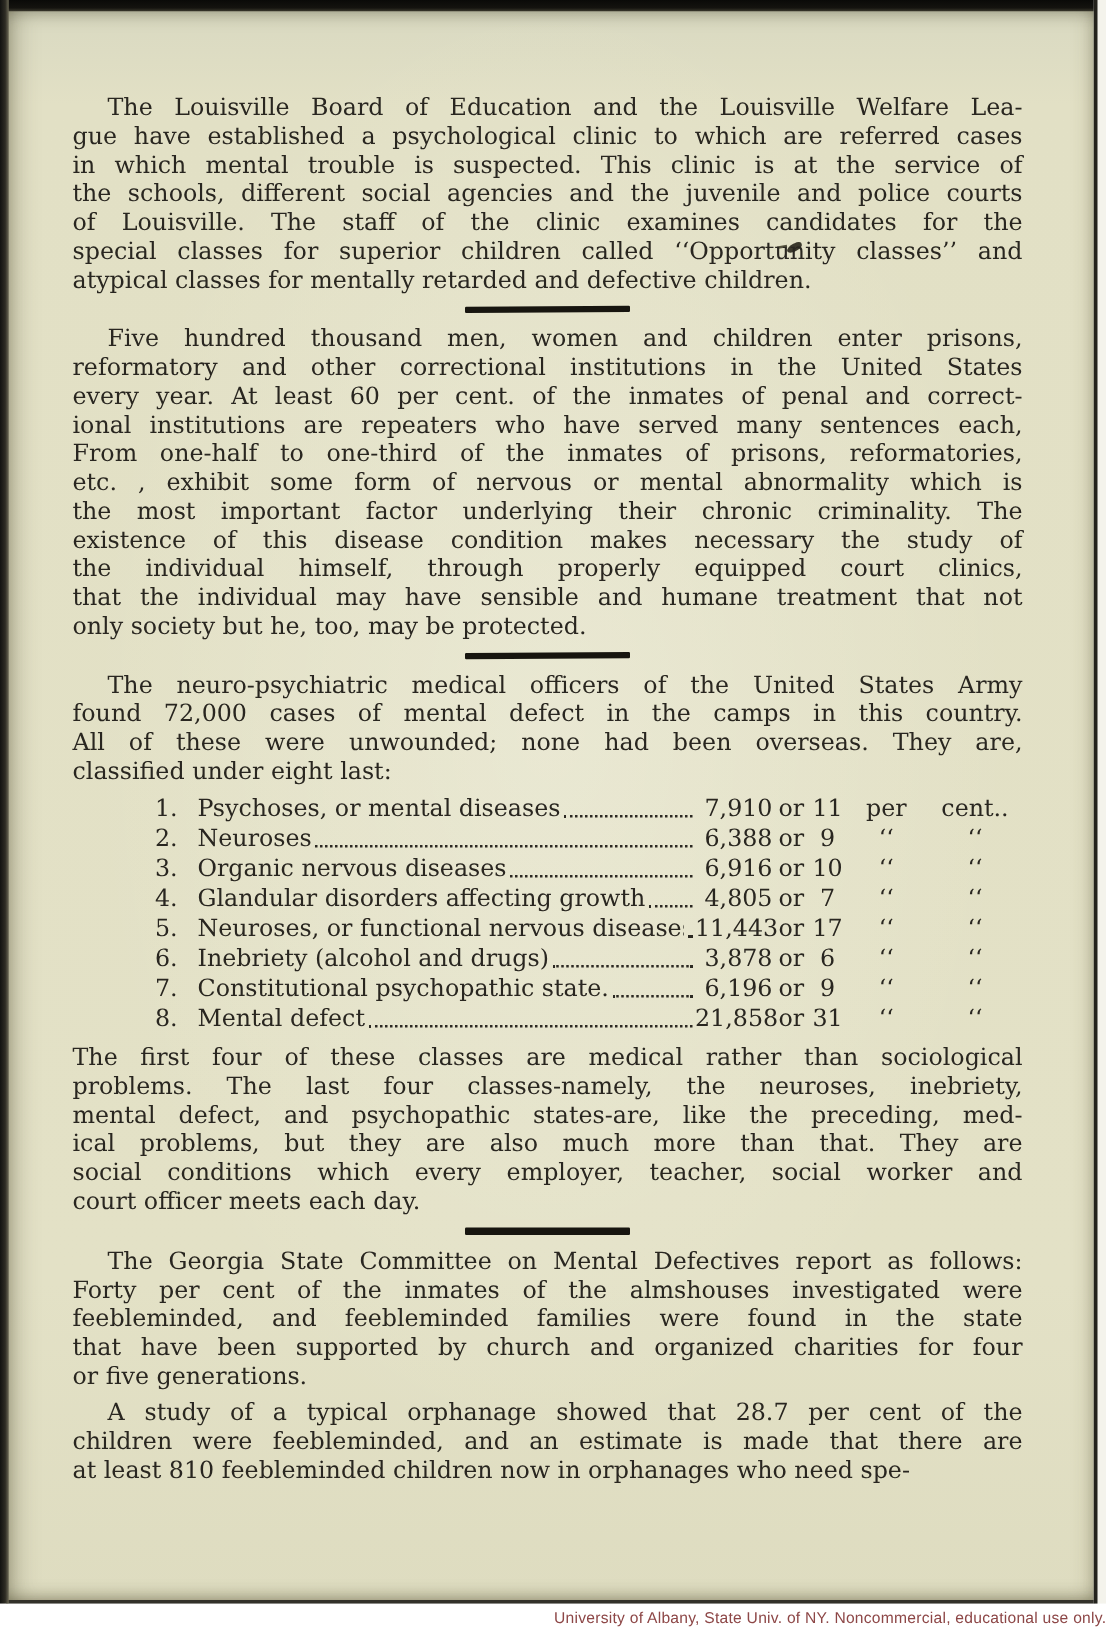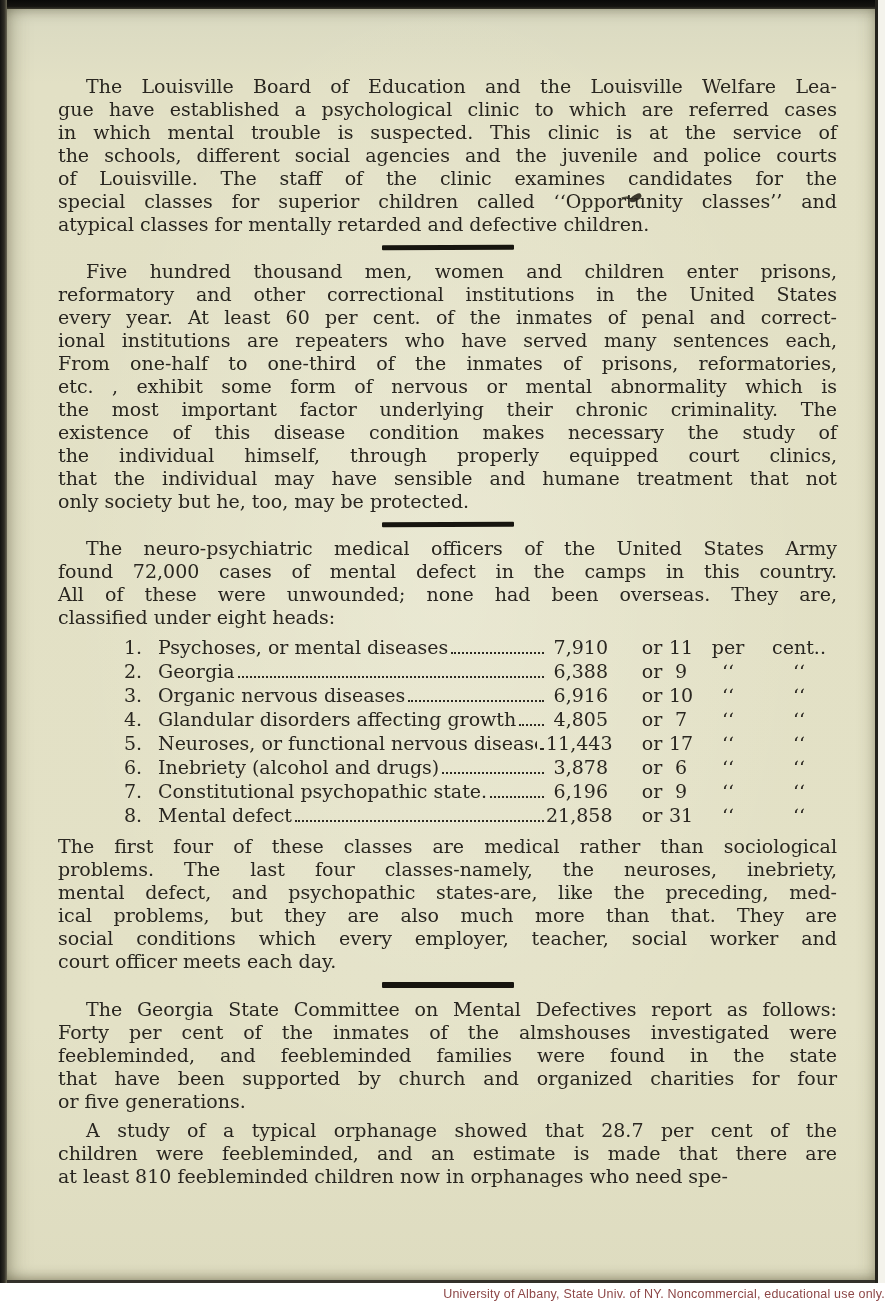--- a/index.html
+++ b/index.html
@@ -38,21 +38,21 @@
       radial-gradient(ellipse at 50% 45%, rgba(255,255,250,0.25) 0%, rgba(0,0,0,0) 60%),
       linear-gradient(180deg, #d9d9c1 0%, #e2e0c5 6%, #e3e1c6 80%, #dedcc0 100%);
     box-shadow:
       inset 14px 0 22px -12px rgba(70,66,40,0.55),
       inset -10px 0 18px -10px rgba(90,86,55,0.45),
       inset 0 -8px 14px -8px rgba(80,76,48,0.5),
       inset 0 10px 16px -10px rgba(60,58,40,0.5);
     border-bottom: 3px solid #33312a;
   }
   .content {
-    position: absolute; left: 53px; right: 39px; top: 68px;
+    position: absolute; left: 53px; right: 58px; top: 68px;
     color: #292620;
     font-size: 19px;
     line-height: 23px;
   }
   .para { margin: 0 0 6px 0; }
   .para .line {
     text-align: justify;
     text-align-last: justify;
   }
   .para .line:last-child { text-align-last: left; }
@@ -85,21 +85,21 @@
     line-height: 24px; white-space: nowrap;
   }
   .alist-row .num   { width: 34px; flex: 0 0 auto; }
   .alist-row .label { flex: 0 1 auto; overflow: hidden; }
   .alist-row .leader {
     flex: 1 1 4px; min-width: 4px;
     border-bottom: 2px dotted #2c2922;
     margin: 0 2px 5px 3px;
   }
   .alist-row .val { width: 62px; flex: 0 0 auto; text-align: right; }
-  .alist-row .or  { width: 30px; flex: 0 0 auto; text-align: center; margin-left: 29px; }
+  .alist-row .or  { width: 30px; flex: 0 0 auto; text-align: center; }
   .alist-row .pct { width: 28px; flex: 0 0 auto; text-align: center; }
   .alist-row .u1  { width: 66px; flex: 0 0 auto; text-align: center; }
   .alist-row .u2  { width: 76px; flex: 0 0 auto; text-align: center; }
   
   .footer-bar {
     position: absolute; left: 0; right: 0; bottom: 0; height: 22px;
     background: #ffffff;
     display: flex; align-items: center; justify-content: flex-end;
     z-index: 4;
   }
@@ -143,37 +143,37 @@
           <div class="line">that the individual may have sensible and humane treatment that not</div>
           <div class="line">only society but he, too, may be protected.</div>
         </div>
 
       <div class="rule rough"></div>
 
       <div class="para indent">
           <div class="line">The neuro-psychiatric medical officers of the United States Army</div>
           <div class="line">found 72,000 cases of mental defect in the camps in this country.</div>
           <div class="line">All of these were unwounded; none had been overseas. They are,</div>
-          <div class="line">classified under eight heads:</div>
+          <div class="line">classified under eight last:</div>
         </div>
 
       <div class="army-list">
         <div class="alist-row">
           <span class="num">1.</span>
             <span class="label">Psychoses, or mental diseases</span>
             <span class="leader"></span>
             <span class="val">7,910</span>
             <span class="or">or</span>
             <span class="pct">11</span>
             <span class="u1">per</span>
             <span class="u2">cent..</span>
         </div>
         <div class="alist-row">
           <span class="num">2.</span>
-            <span class="label">Georgia</span>
+            <span class="label">Neuroses</span>
             <span class="leader"></span>
             <span class="val">6,388</span>
             <span class="or">or</span>
             <span class="pct">9</span>
             <span class="u1">‘‘</span>
             <span class="u2">‘‘</span>
         </div>
         <div class="alist-row">
           <span class="num">3.</span>
             <span class="label">Organic nervous diseases</span>

